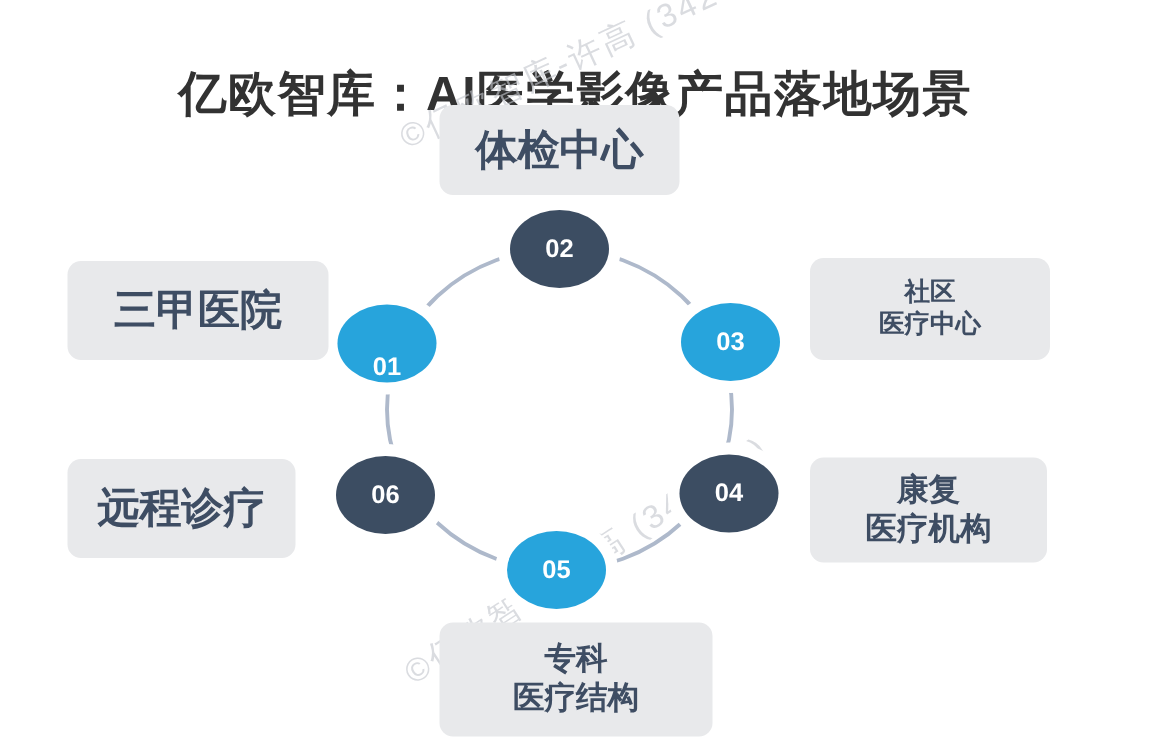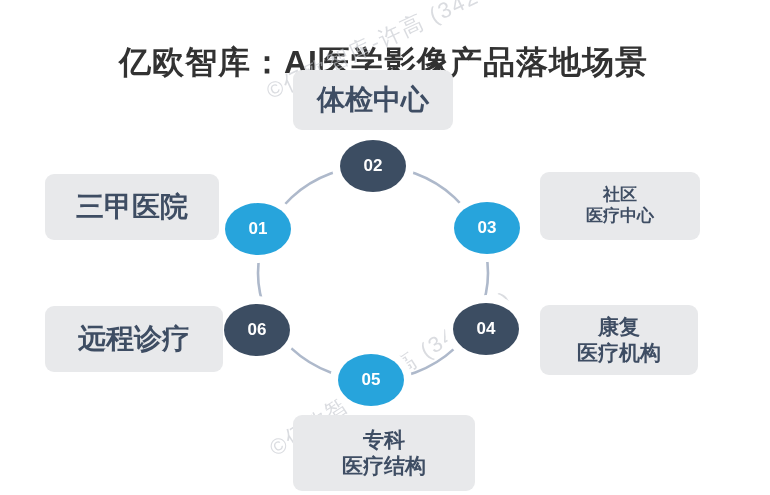--- a/index.html
+++ b/index.html
@@ -41,21 +41,21 @@
 
   .node{
     position:absolute;z-index:3;
     width:66px;height:52px;border-radius:50%;
     display:flex;align-items:center;justify-content:center;
     color:#fff;font-size:17px;font-weight:bold;
     box-shadow:0 0 0 8px #ffffff;
   }
   .node.blue{background:var(--blue);}
   .node.dark{background:var(--dark);}
-  .node-01{left:225px;top:203px;}
+  .node-01{left:225px;top:203px;align-items:flex-end;}
   .node-02{left:340px;top:140px;}
   .node-03{left:454px;top:202px;}
   .node-04{left:453px;top:303px;}
   .node-05{left:338px;top:354px;}
   .node-06{left:224px;top:304px;}
 
   .scene-label{
     position:absolute;z-index:4;
     background:var(--label-bg);
     border-radius:9px;
@@ -63,21 +63,21 @@
     text-align:center;
     font-weight:bold;color:var(--label-text);
     font-size:28px;line-height:1.22;
     white-space:pre-line;
   }
   .label-01{left:45px;top:174px;width:174px;height:66px;}
   .label-02{left:293px;top:70px;width:160px;height:60px;}
   .label-03{left:540px;top:172px;width:160px;height:68px;font-size:17px;}
   .label-04{left:540px;top:305px;width:158px;height:70px;font-size:21px;}
   .label-05{left:293px;top:415px;width:182px;height:76px;font-size:21px;}
-  .label-06{left:45px;top:306px;width:178px;height:66px;}
+  .label-06{left:45px;top:306px;width:152px;height:66px;}
 </style>
 </head>
 <body>
 
 <div class="stage">
 
   <div class="page-title">亿欧智库：AI医学影像产品落地场景</div>
 
   <div class="watermark top">©亿欧智库-许高 (342052)</div>
   <div class="watermark bottom">©亿欧智库-许高 (342052)</div>

